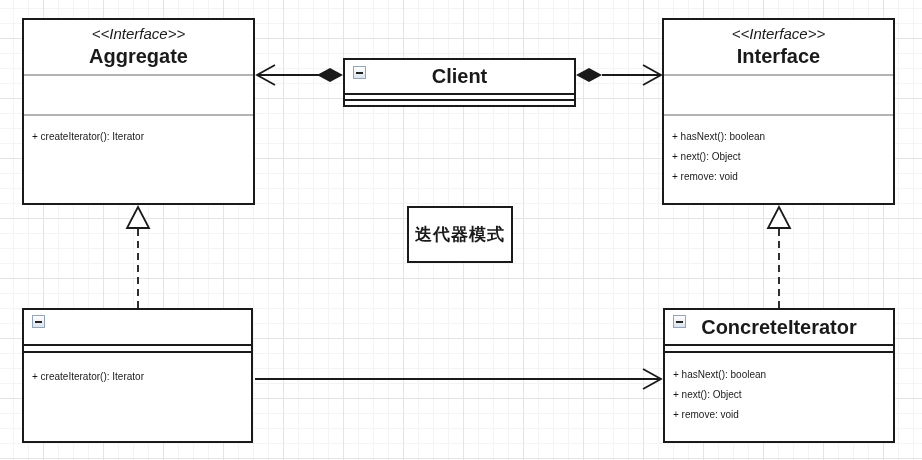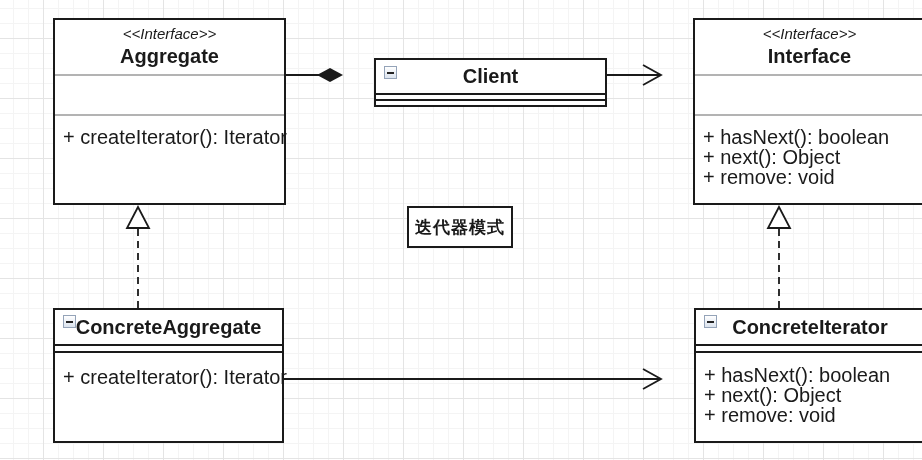--- a/index.html
+++ b/index.html
@@ -19,21 +19,20 @@
     background-position:43px 38px, 43px 38px, 13px 8px, 13px 8px;
   }
 
   .uml-box{
     position:absolute;
     box-sizing:border-box;
     background:#ffffff;
     border:2px solid #1a1a1a;
     display:flex;
     flex-direction:column;
-    margin-left:31px;
   }
 
   
   .if-header{
     height:54px;
     display:flex;flex-direction:column;align-items:center;justify-content:center;
     border-bottom:2px solid #b3b3b3;
     line-height:1.25;
   }
   .stereotype{font-style:italic;font-size:15px;}
@@ -42,21 +41,21 @@
 
   
   .cc-header{
     position:relative;
     height:34px;
     display:flex;align-items:center;justify-content:center;
     border-bottom:2px solid #1a1a1a;
   }
   .cc-attrs{height:5px;border-bottom:2px solid #1a1a1a;}
 
-  .methods{flex:1;padding:11px 6px 0 8px;font-size:20px;}
+  .methods{flex:1;padding:11px 6px 0 8px;font-size:10px;}
   .method{line-height:20px;white-space:nowrap;}
 
   
   .collapse{
     position:absolute;left:8px;top:6px;
     width:13px;height:13px;
     box-sizing:border-box;
     border:1px solid #94a3b8;
     background:linear-gradient(180deg,#ffffff 0%,#dbe3ee 100%);
     display:flex;align-items:center;justify-content:center;
@@ -67,21 +66,21 @@
   
   .client-header{
     position:relative;
     height:35px;
     display:flex;align-items:center;justify-content:center;
   }
   .client-stub{height:4px;border-top:2px solid #1a1a1a;}
 
   
   .pattern-label{
-    position:absolute;left:407px;top:206px;width:106px;height:42px;
+    position:absolute;left:407px;top:206px;width:106px;height:57px;
     box-sizing:border-box;
     border:2px solid #1a1a1a;background:#ffffff;
     display:flex;align-items:center;justify-content:center;
     font-weight:bold;font-size:17px;letter-spacing:1px;
   }
 
   svg.edges{position:absolute;left:0;top:0;}
 </style>
 </head>
 <body>
@@ -153,21 +152,20 @@
     <div class="client-stub"></div>
   </div>
 
   <div class="pattern-label">迭代器模式</div>
 
   <div class="uml-box" style="left:22px;top:308px;width:231px;height:135px;">
     <div class="cc-header">
       <span class="collapse" style="top:5px;">
         <span class="bar"></span>
       </span>
-      <div class="class-title">ConcreteAggregate</div>
     </div>
     <div class="cc-attrs"></div>
     <div class="methods" style="padding-top:14px;">
       <div class="method">+ createIterator(): Iterator</div>
     </div>
   </div>
 
   <div class="uml-box" style="left:663px;top:308px;width:232px;height:135px;">
     <div class="cc-header">
       <span class="collapse" style="top:5px;">

